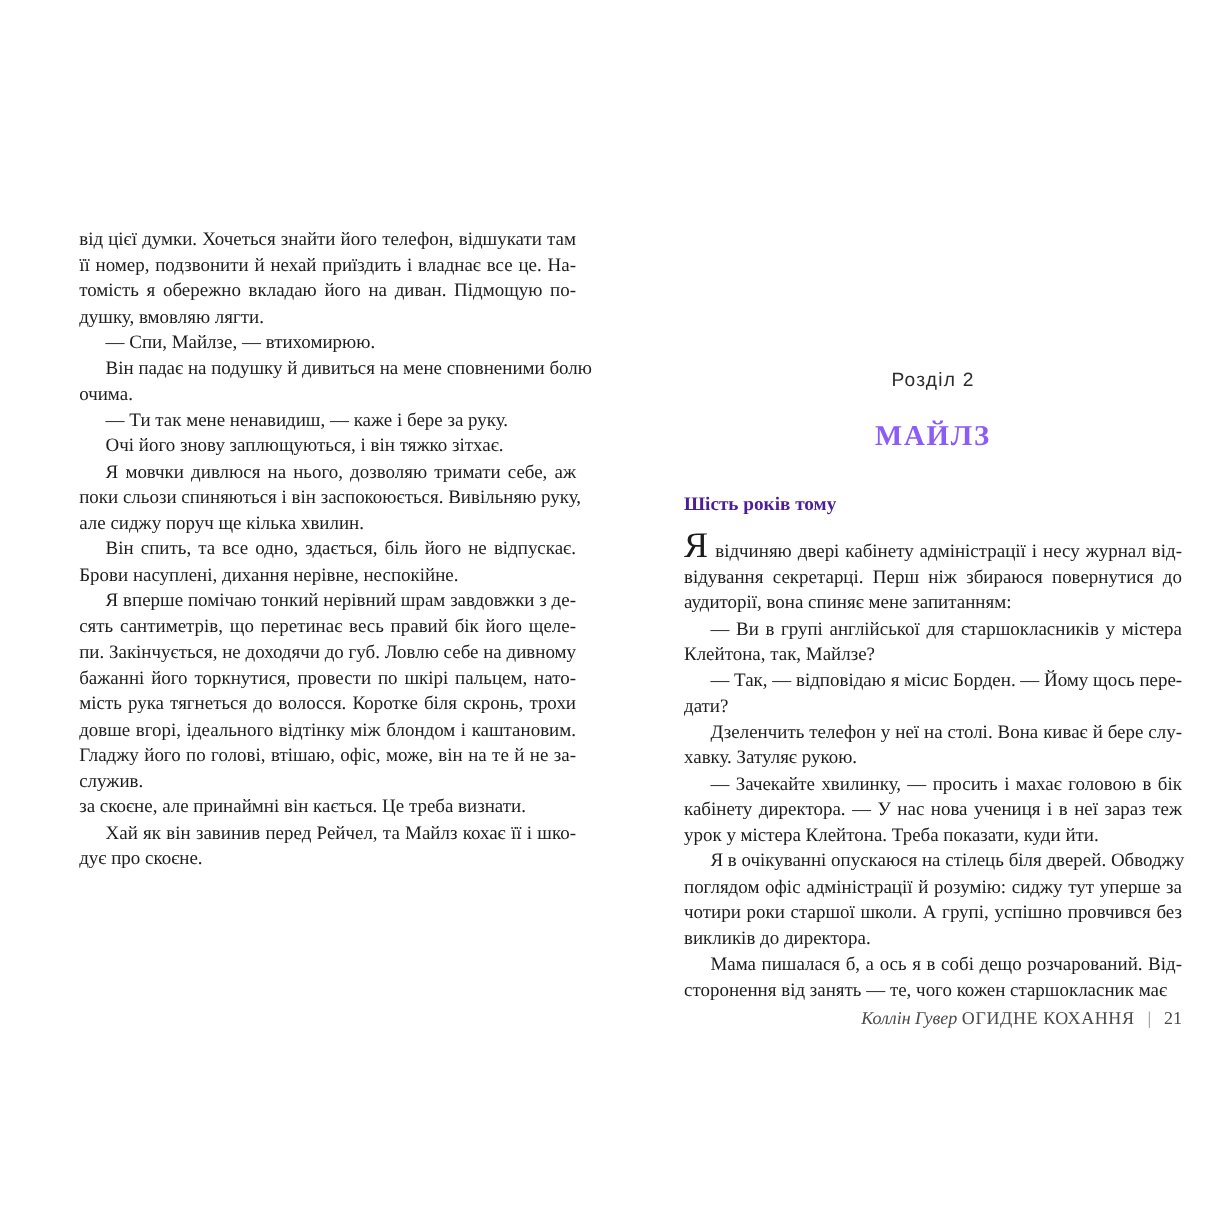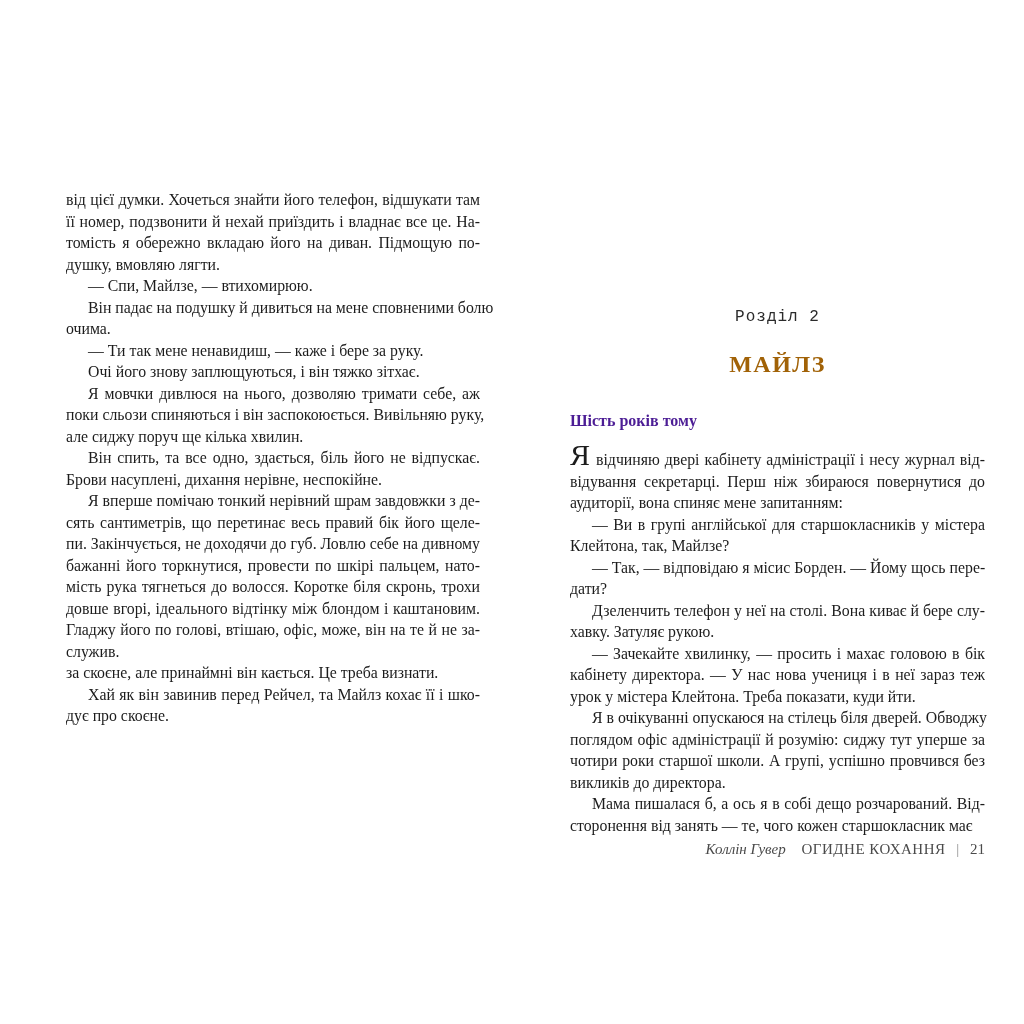--- a/index.html
+++ b/index.html
@@ -24,34 +24,34 @@
     line-height: 21.5px;
     height: 21.5px;
     white-space: nowrap;
     text-align: justify;
     text-align-last: justify;
   }
   .line.last { text-align-last: left; }
   .line.indent { text-indent: 22px; }
 
   .chapter-label {
-    font-family: Liberation Mono, monospace;
+    font-family: Liberation Sans, sans-serif;
     font-size: 16px;
     letter-spacing: 1px;
     text-align: center;
     color: #2b2b2b;
     line-height: 21px;
   }
   .chapter-title {
     margin-top: 22px;
     font-size: 24px;
     font-weight: bold;
     letter-spacing: 1.5px;
     text-align: center;
-    color: #a16207;
+    color: #8b5cf6;
     line-height: 28px;
   }
   .section-heading {
     margin-top: 32px;
     font-size: 16px;
     font-weight: bold;
     color: #4c1d95;
     line-height: 21px;
   }
   .body-text { margin-top: 18px; }
@@ -63,21 +63,21 @@
   }
 
   .footer {
     position: absolute;
     top: 841px;
     right: 39px;
     font-size: 15px;
     color: #4a4a4a;
     white-space: nowrap;
   }
-  .footer .author { font-style: italic; margin-right: 12px; }
+  .footer .author { font-style: italic; margin-right: 0; }
   .footer .booktitle { letter-spacing: 0.5px; margin-right: 7px; }
   .footer .sep { color: #8f8f8f; margin-right: 7px; }
 </style>
 </head>
 <body>
 
 <div class="spread">
 
   <div class="left-col" id="left-body">
       <div>

